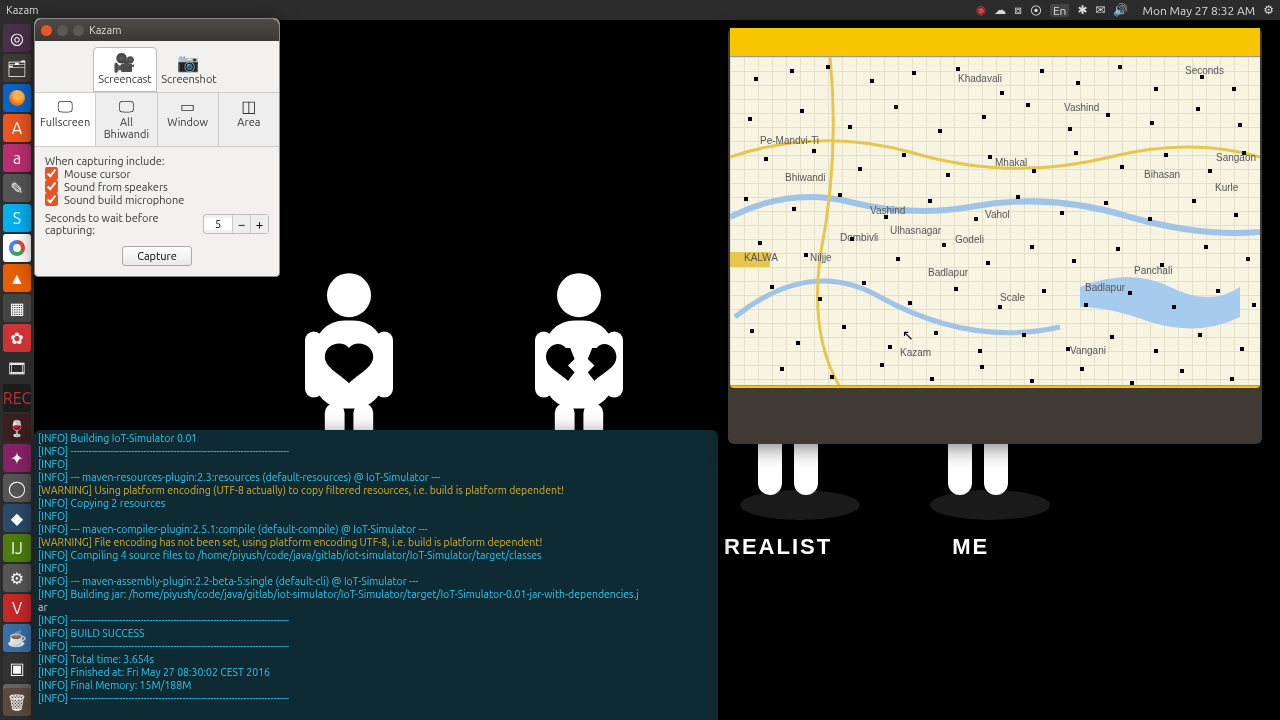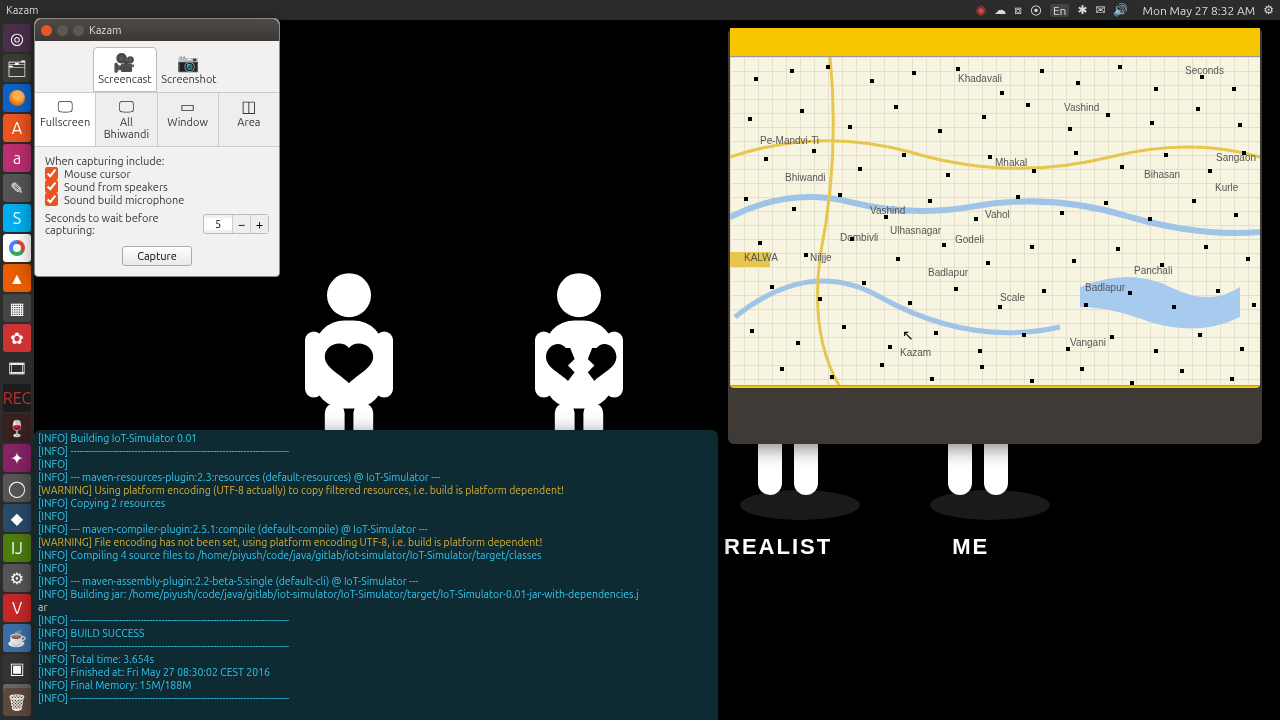--- a/index.html
+++ b/index.html
@@ -230,21 +230,21 @@
         <path d="M0 100 Q90 70 180 95 Q280 125 380 100 Q460 80 530 100" stroke="#e7c64d" stroke-width="3" fill="none"></path>
         <path d="M100 0 Q110 100 90 200 Q80 280 110 330" stroke="#e7c64d" stroke-width="3" fill="none"></path>
         <path d="M0 195 L40 195 L40 210 L0 210 Z" fill="#e7c64d"></path>
       </svg>
       <div id="map-cities">
           <span class="city" style="left: 55px; top: 115px;">Bhiwandi</span>
           <span class="city" style="left: 140px; top: 148px;">Vashind</span>
           <span class="city" style="left: 110px; top: 175px;">Dombivli</span>
           <span class="city" style="left: 160px; top: 168px;">Ulhasnagar</span>
           <span class="city" style="left: 198px; top: 210px;">Badlapur</span>
-          <span class="city" style="left: 340px; top: 280px;">Vangani</span>
+          <span class="city" style="left: 340px; top: 288px;">Vangani</span>
           <span class="city" style="left: 355px; top: 225px;">Badlapur</span>
           <span class="city" style="left: 228px; top: 16px;">Khadavali</span>
           <span class="city" style="left: 265px; top: 100px;">Mhakal</span>
           <span class="city" style="left: 255px; top: 152px;">Vahol</span>
           <span class="city" style="left: 225px; top: 144px; margin-top: 33px;">Godeli</span>
           <span class="city" style="left: 404px; top: 208px;">Panchali</span>
           <span class="city" style="left: 80px; top: 195px;">Niljje</span>
           <span class="city" style="left: 170px; top: 290px;">Kazam</span>
           <span class="city" style="left: 270px; top: 235px;">Scale</span>
           <span class="city" style="left: 485px; top: 125px;">Kurle</span>

